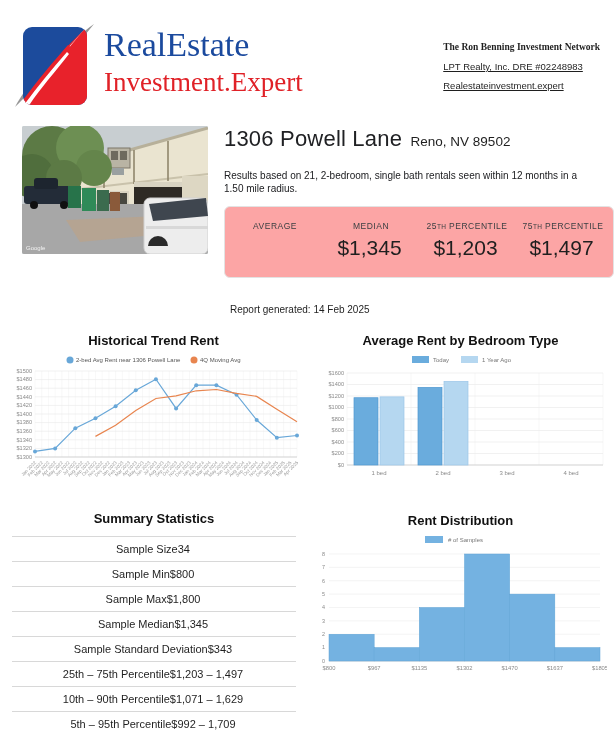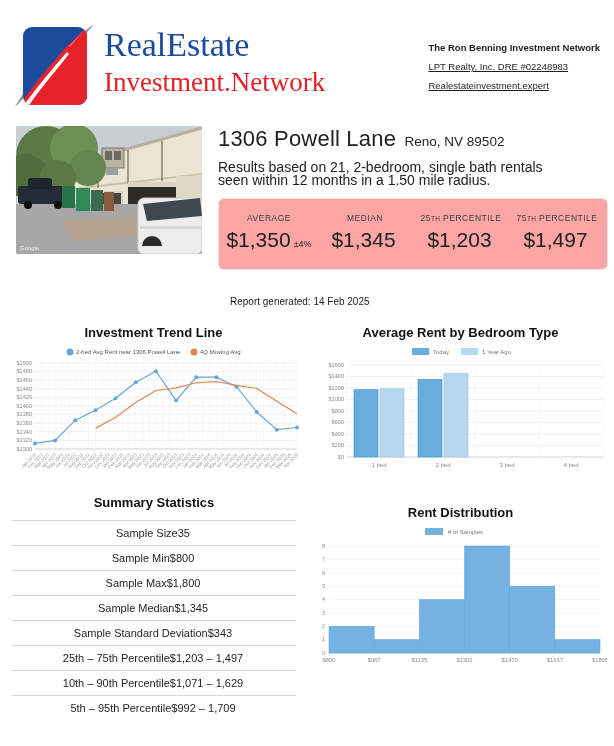--- a/index.html
+++ b/index.html
@@ -8,47 +8,47 @@
           font-family:"Liberation Sans", sans-serif; color:#1f1f1f; }
 
   
   header { display:flex; align-items:flex-start; padding:24px 12px 0 14px;gap:12px; }
   .brand { display:flex; }
   .brand-icon { width:82px; height:84px; }
   .brand-text { margin:4px 0 0 8px; font-family:"Liberation Serif", serif; }
   .brand-line1 { font-size:34px; line-height:34px; color:#1b4a9e; }
   .brand-line2 { font-size:27px; line-height:27px; color:#e02127; margin-top:7px; }
   .header-info { margin-left:auto; margin-top:14px; font-size:9.5px; line-height:19px; text-align:left; padding-right:2px;}
-  .header-info .bold { font-weight:bold; }
+  .header-info .bold { font-weight:bold;font-family:Liberation Serif, serif; }
   .header-info a { color:#1f1f1f; text-decoration:underline; display:block; }
 
   
-  .property { display:flex; padding:18px 10px 0 16px; }
+  .property { display:flex; padding:18px 10px 0 22px; }
   .photo { width:186px; height:128px; border-radius:2px; overflow:hidden; flex-shrink:0; position:relative; background:#c8ced1;}
   .details { margin-left:16px; flex:1; }
   .ptitle { font-size:22px; font-weight:400; color:#202124; letter-spacing:.2px;}
   .ploc { font-size:13.5px; margin-left:4px;}
-  .desc { font-size:14px; line-height:13px; margin-top:9px; max-width:356px; color:#202124;}
+  .desc { font-size:10px; line-height:13px; margin-top:17px; max-width:356px; color:#202124;}
   .stats-box { margin-top:11px; width:390px; border-radius:6px; background:#fca5a5;
                border:1px solid #e3e3e3; display:flex; padding:14px 2px 17px; }
   .stat-cell { flex:1; text-align:center; }
   .stat-label { font-size:8.5px; color:#3c4043; letter-spacing:.5px; }
   .stat-sup { font-size:6.5px; letter-spacing:.3px; }
   .stat-value { font-size:21px; margin-top:5px; color:#1f1f1f; }
   .stat-note { font-size:9px; margin-left:3px; }
   .report-gen { margin:26px 0 0 230px; font-size:10px; }
 
   
   .grid { margin-top:18px; display:grid; grid-template-columns:307px 307px; }
   .chart-title { text-align:center; font-weight:700; font-size:13px; color:#111; }
   .cell-trend .chart-title, .cell-bar .chart-title { margin-bottom:3px; }
   .cell-trend svg { margin-left:8px; }
   .cell-bar svg { margin-left:8px; }
   .cell-summary { padding-left:12px; }
-  .cell-summary .chart-title { width:284px; }
+  .cell-summary .chart-title { margin-top:8px; width:284px; }
   .summary-table { width:284px; margin-top:10px; }
   .trow { display:flex; justify-content:center; border-top:1px solid #d8d8d8;
           padding:6px 4px 6px 2px; font-size:11px; color:#1f1f1f; }
   .cell-hist .chart-title { margin-top:10px; }
   .cell-hist svg { margin-top:0px; }
   svg text { font-family:"Liberation Sans", sans-serif; }
 </style>
 </head>
 <body>
 
@@ -67,21 +67,21 @@
         <rect x="9" y="3" width="64" height="78" rx="9" fill="#1c4b9c"></rect>
         <g clip-path="url(#lgclip)">
           <path d="M73 3 L73 81 L9 81 C29 50 49 25 73 3 Z" fill="#e8222b"></path>
           <path d="M4 86 C26 57 44 35 68 8 L75 0 C54 24 34 50 13 82 Z" fill="#ffffff"></path>
           <path d="M9 76 C24 56 38 39 54 21 L58 24 C42 42 26 60 13 80 Z" fill="#e8222b"></path>
           <path d="M10 81 C24 62 38 45 53 28 L55 30 C41 48 25 66 14 83 Z" fill="#ffffff"></path>
         </g>
       </svg>
       <div class="brand-text">
         <div class="brand-line1">RealEstate</div>
-        <div class="brand-line2">Investment.Network</div>
+        <div class="brand-line2">Investment.Expert</div>
       </div>
     </div>
     <div class="header-info">
       <div class="bold">The Ron Benning Investment Network</div>
       <a href="#">LPT Realty, Inc. DRE #02248983</a>
       <a href="#">Realestateinvestment.expert</a>
     </div>
   </header>
 
   <section class="property">
@@ -128,21 +128,20 @@
     </div>
     <div class="details">
       <div>
         <span class="ptitle">1306 Powell Lane</span>
         <span class="ploc">Reno, NV 89502</span>
       </div>
       <p class="desc">Results based on 21, 2-bedroom, single bath rentals seen within 12 months in a 1.50 mile radius.</p>
       <div class="stats-box">
         <div class="stat-cell">
           <div class="stat-label"><span>AVERAGE</span><span class="stat-sup"></span><span></span></div>
-          <div class="stat-value"><span>$1,350</span><span class="stat-note">±4%</span></div>
         </div>
         <div class="stat-cell">
           <div class="stat-label"><span>MEDIAN</span><span class="stat-sup"></span><span></span></div>
           <div class="stat-value"><span>$1,345</span><span class="stat-note"></span></div>
         </div>
         <div class="stat-cell">
           <div class="stat-label"><span>25</span><span class="stat-sup">TH</span><span> PERCENTILE</span></div>
           <div class="stat-value"><span>$1,203</span><span class="stat-note"></span></div>
         </div>
         <div class="stat-cell">
@@ -150,21 +149,21 @@
           <div class="stat-value"><span>$1,497</span><span class="stat-note"></span></div>
         </div>
       </div>
     </div>
   </section>
 
   <div class="report-gen">Report generated: 14 Feb 2025</div>
 
   <div class="grid">
     <div class="cell-trend">
-      <div class="chart-title">Investment Trend Line</div>
+      <div class="chart-title">Historical Trend Rent</div>
       <svg viewBox="0 0 295 148" width="295" height="148">
           <line x1="27" y1="20" x2="27" y2="106" stroke="#f1f1f1" stroke-width="0.5"></line>
           <text x="28.5" y="112" font-size="4.6" fill="#999" text-anchor="end" transform="rotate(-45 28.5 112)">Jan 2022</text>
           <line x1="33.717948717948715" y1="20" x2="33.717948717948715" y2="106" stroke="#f1f1f1" stroke-width="0.5"></line>
           <text x="35.217948717948715" y="112" font-size="4.6" fill="#999" text-anchor="end" transform="rotate(-45 35.217948717948715 112)">Feb 2022</text>
           <line x1="40.43589743589744" y1="20" x2="40.43589743589744" y2="106" stroke="#f1f1f1" stroke-width="0.5"></line>
           <text x="41.93589743589744" y="112" font-size="4.6" fill="#999" text-anchor="end" transform="rotate(-45 41.93589743589744 112)">Mar 2022</text>
           <line x1="47.15384615384615" y1="20" x2="47.15384615384615" y2="106" stroke="#f1f1f1" stroke-width="0.5"></line>
           <text x="48.65384615384615" y="112" font-size="4.6" fill="#999" text-anchor="end" transform="rotate(-45 48.65384615384615 112)">Apr 2022</text>
           <line x1="53.871794871794876" y1="20" x2="53.871794871794876" y2="106" stroke="#f1f1f1" stroke-width="0.5"></line>
@@ -323,21 +322,21 @@
           <text x="118" y="11" font-size="6" fill="#777" text-anchor="start">Today</text>
           <rect x="146" y="5" width="17" height="7" fill="#b5d7f0"></rect>
           <text x="167" y="11" font-size="6" fill="#777" text-anchor="start">1 Year Ago</text>
         </svg>
     </div>
     <div class="cell-summary">
       <div class="chart-title">Summary Statistics</div>
       <div class="summary-table">
         <div class="trow">
             <span>Sample Size</span>
-            <span>35</span>
+            <span>34</span>
           </div>
         <div class="trow">
             <span>Sample Min</span>
             <span>$800</span>
           </div>
         <div class="trow">
             <span>Sample Max</span>
             <span>$1,800</span>
           </div>
         <div class="trow">

